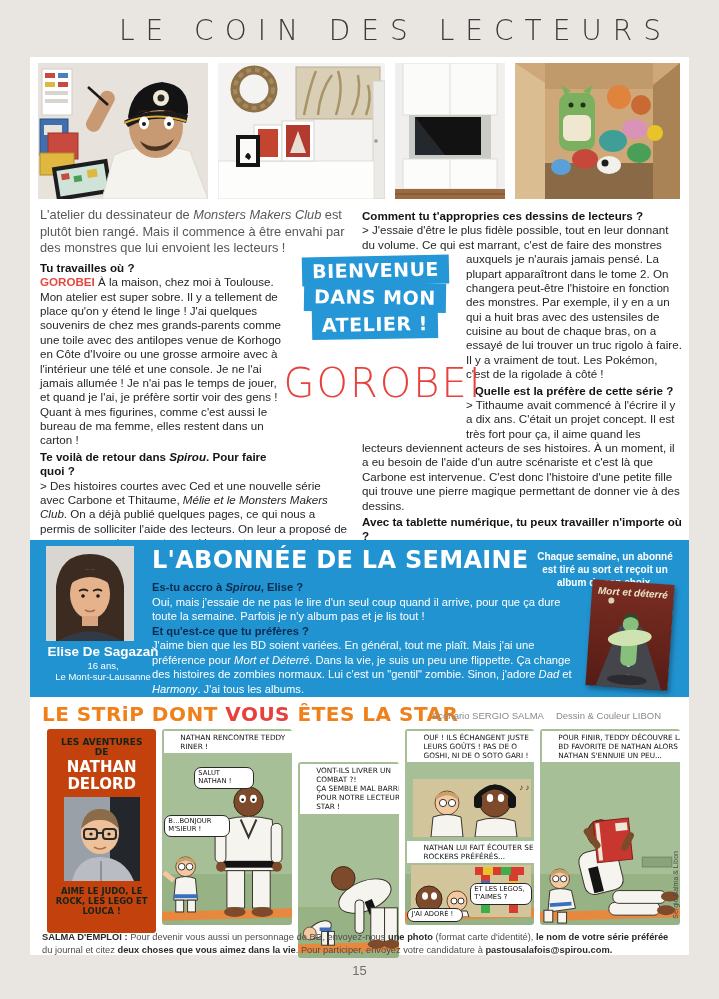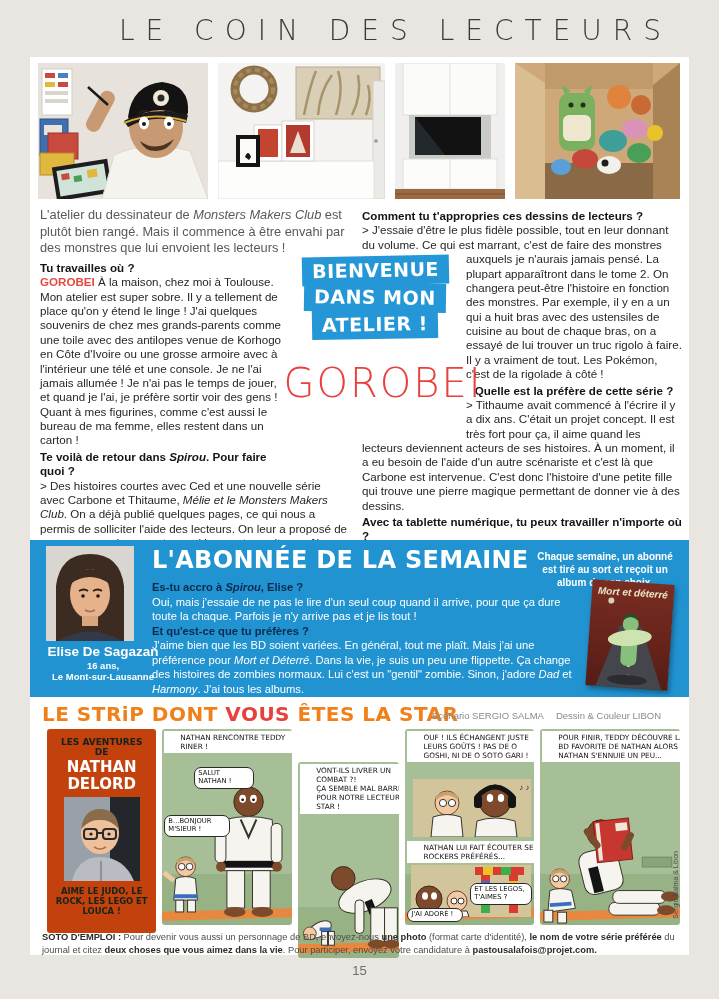--- a/index.html
+++ b/index.html
@@ -38,21 +38,21 @@
   .bl3{transform:rotate(-1deg);}
   .gorobei{position:absolute;left:248px;top:303px;width:210px;text-align:center;
         font-family:"DejaVu Sans",sans-serif;font-weight:200;font-size:40px;
         letter-spacing:2px;color:#e8413d;}
 
   
   .sub{position:absolute;left:0;top:483px;width:659px;height:157px;background:#2193d1;}
   .sub-photo{position:absolute;left:16px;top:6px;width:88px;height:95px;overflow:hidden;}
   .sub-id{position:absolute;left:8px;top:104px;width:130px;color:#fff;text-align:center;}
   .sub-name{font-size:13.5px;font-weight:bold;line-height:1.15;}
-  .sub-meta{font-size:9.5px;font-weight:bold;line-height:1.25;}
+  .sub-meta{font-size:9.5px;font-weight:normal;line-height:1.25;}
   .sub-title{position:absolute;left:122px;top:6px;color:#fff;font-size:24px;font-weight:800;
         letter-spacing:.3px;font-family:"DejaVu Sans",sans-serif;}
   .sub-note{position:absolute;right:8px;top:10px;width:152px;color:#fff;font-weight:bold;
         font-size:10px;line-height:1.3;text-align:center;}
   .sub-qa{position:absolute;left:122px;top:40px;width:428px;}
   .sub-q{font-weight:bold;color:#0c2b4e;font-size:11.2px;line-height:1.3;margin:0;}
   .sub-a{color:#fff;font-size:11.2px;line-height:1.3;margin:0;}
   .album{position:absolute;right:18px;top:42px;width:82px;height:106px;
         transform:rotate(4deg);background:linear-gradient(#7a2d22,#561c15);
         box-shadow:2px 3px 5px rgba(0,0,0,.35);overflow:hidden;}
@@ -256,21 +256,21 @@
       </div>
       <div class="sub-id">
         <div class="sub-name">Elise De Sagazan</div>
         <div class="sub-meta">16 ans,</div>
         <div class="sub-meta">Le Mont-sur-Lausanne</div>
       </div>
       <div class="sub-title">L'ABONNÉE DE LA SEMAINE</div>
       <div class="sub-note">Chaque semaine, un abonné est tiré au sort et reçoit un album de son choix.</div>
       <div class="sub-qa">
         <p class="sub-q"><span>Es-tu accro à </span><i>Spirou</i><span>, Elise ?</span></p>
-        <p class="sub-a">Oui, mais j'essaie de ne pas le lire d'un seul coup quand il arrive, pour que ça dure toute la chaque. Parfois je n'y arrive pas et je lis tout !</p>
+        <p class="sub-a">Oui, mais j'essaie de ne pas le lire d'un seul coup quand il arrive, pour que ça dure toute la semaine. Parfois je n'y album pas et je lis tout !</p>
         <p class="sub-q">Et qu'est-ce que tu préfères ?</p>
         <p class="sub-a"><span>J'aime bien que les BD soient variées. En général, tout me plaît. Mais j'ai une préférence pour </span><i>Mort et Déterré</i><span>. Dans la vie, je suis un peu une flippette. Ça change des histoires de zombies normaux. Lui c'est un "gentil" zombie. Sinon, j'adore </span><i>Dad</i><span> et </span><i>Harmony</i><span>. J'ai tous les albums.</span></p>
       </div>
       <div class="album">
         <div class="album-title">Mort et déterré</div>
         <svg width="82" height="106" viewBox="0 0 82 106" style="position:absolute;left:0;top:0">
           <path d="M10 106 L30 44 L52 44 L76 106 Z" fill="#45454c"></path>
           <rect x="40" y="60" width="3" height="8" fill="#d8d8cf"></rect>
             <rect x="40" y="76" width="3" height="9" fill="#d8d8cf"></rect>
             <rect x="40" y="93" width="3" height="10" fill="#d8d8cf"></rect>
@@ -454,18 +454,18 @@
           <rect x="10" y="98" width="22" height="4" fill="#3a6fbf" transform="rotate(-4 21 100)"></rect>
           <rect x="4" y="106" width="9" height="12" fill="#f6f4ee" stroke="#3a342c"></rect>
           <rect x="18" y="108" width="9" height="11" fill="#f6f4ee" stroke="#3a342c"></rect>
         </svg>
         <div class="cap" style="left:2px;top:2px;width:134px">POUR FINIR, TEDDY DÉCOUVRE LA BD FAVORITE DE NATHAN ALORS NATHAN S'ENNUIE UN PEU...</div>
         <div class="sig">Sergio Salma &amp; Libon</div>
       </div>
     </div>
 
     <div class="mode">
-      <b>SOTO D'EMPLOI : </b><span>Pour devenir vous aussi un personnage de BD, envoyez-nous </span><b>une photo</b><span> (format carte d'identité), </span><b>le nom de votre série préférée</b><span> du journal et citez </span><b>deux choses que vous aimez dans la vie</b><span>. Pour participer, envoyez votre candidature à </span><b>pastousalafois@projet.com.</b>
+      <b>SALMA D'EMPLOI : </b><span>Pour devenir vous aussi un personnage de BD, envoyez-nous </span><b>une photo</b><span> (format carte d'identité), </span><b>le nom de votre série préférée</b><span> du journal et citez </span><b>deux choses que vous aimez dans la vie</b><span>. Pour participer, envoyez votre candidature à </span><b>pastousalafois@spirou.com.</b>
     </div>
   </div>
 
   <div class="page-num">15</div>
 </div>
 
 </body></html>

